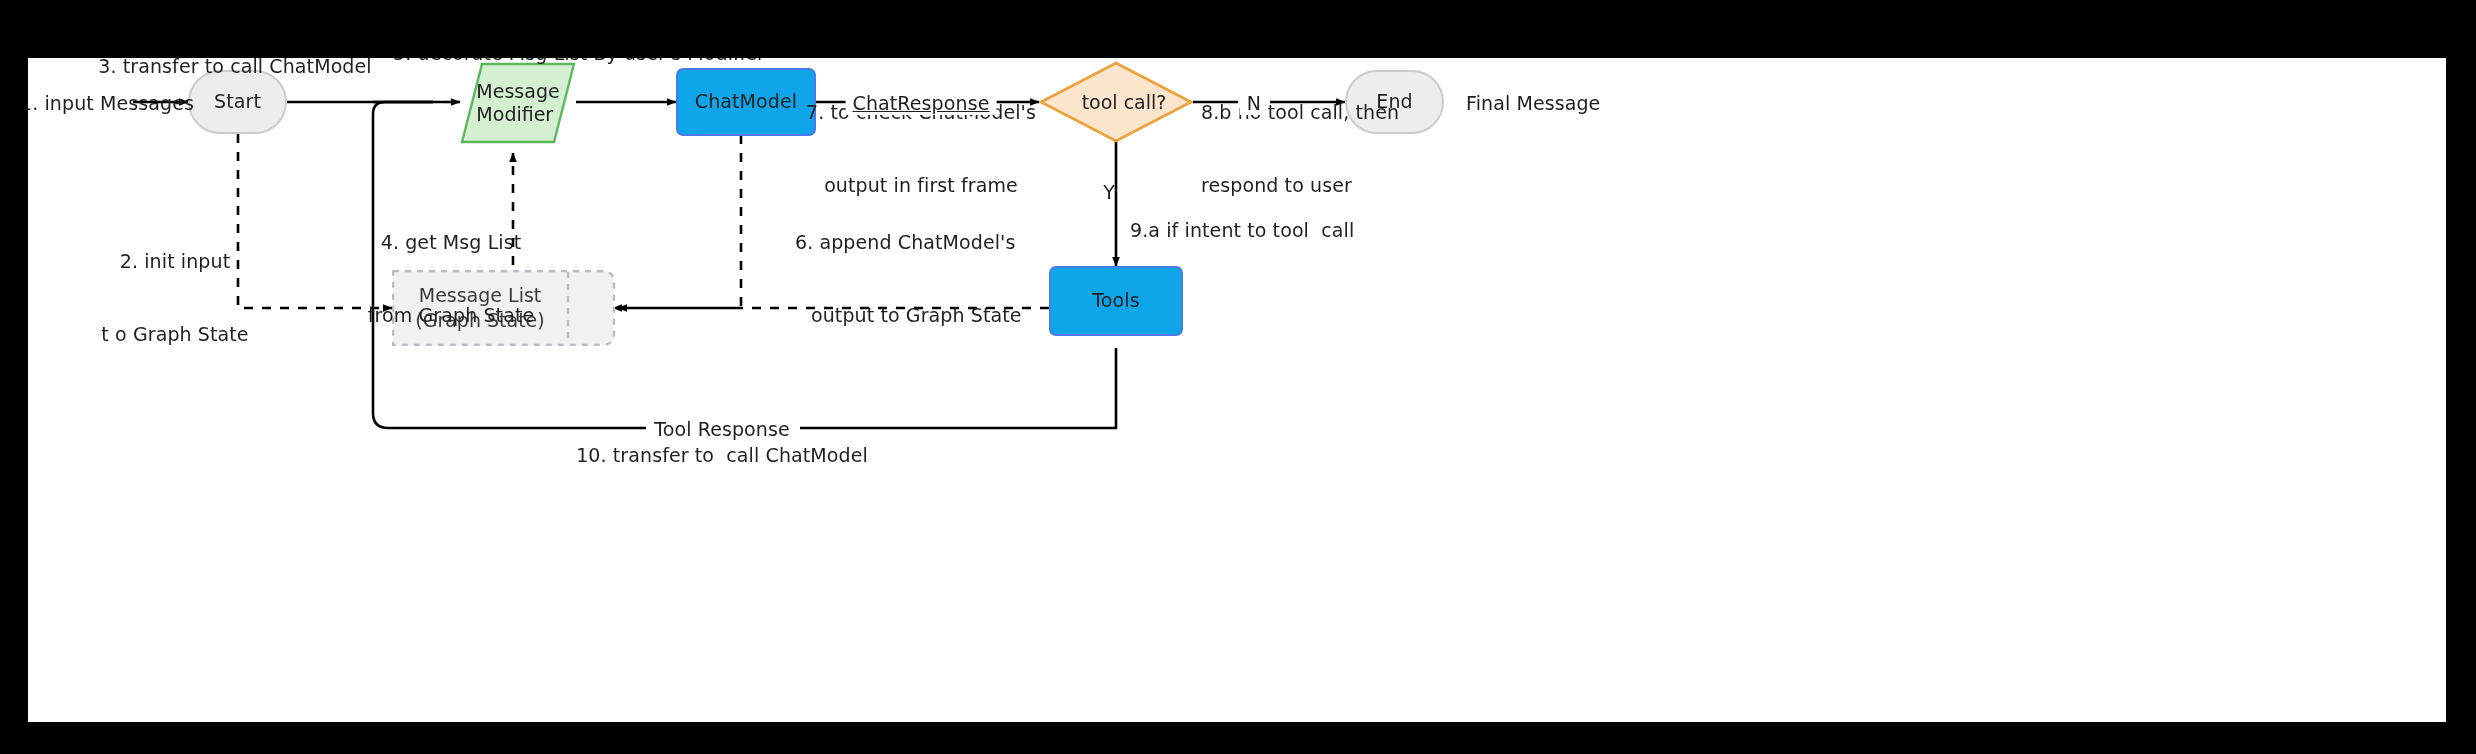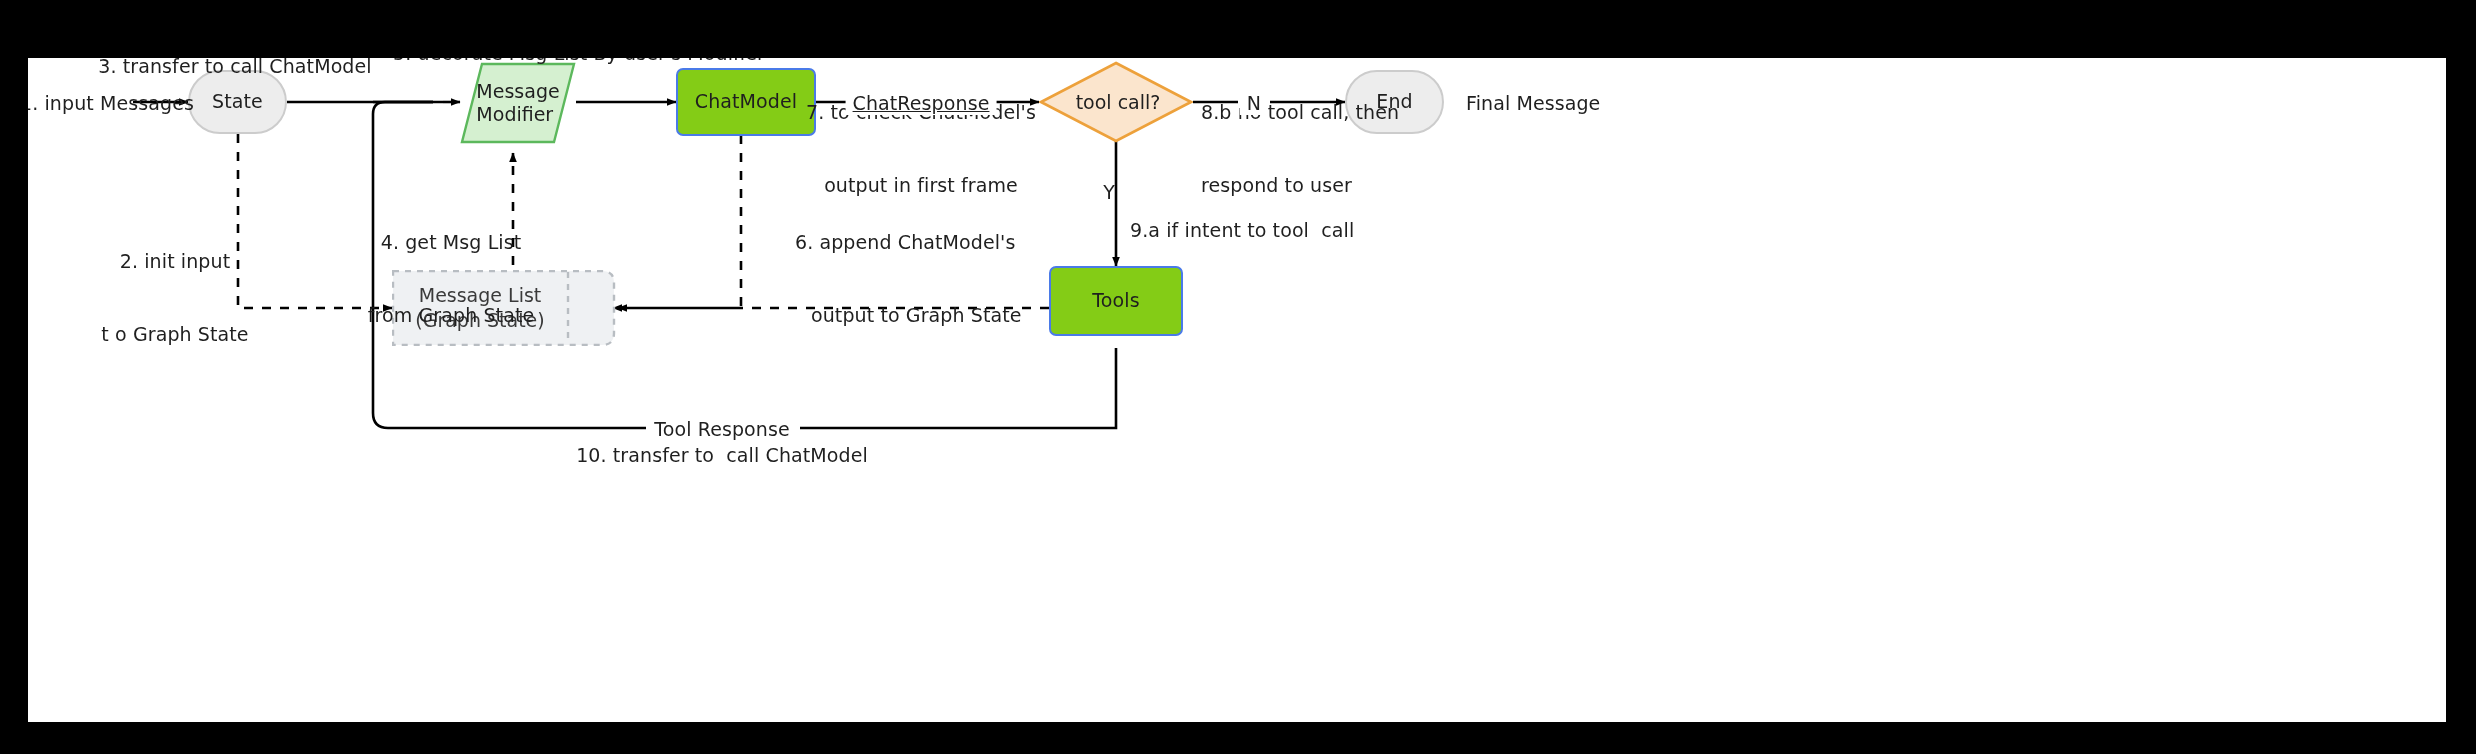--- a/index.html
+++ b/index.html
@@ -47,21 +47,21 @@
     letter-spacing: .1px;
   }
 
   .node-terminal {
     background: #ededed;
     border: 2px solid #cccccc;
     border-radius: 34px;
   }
 
   .node-process {
-    background: #84cc16;
+    background: #0ea5e9;
     border: 2px solid #4a7ae8;
     border-radius: 7px;
   }
 
   .node-parallelogram-wrap {
     position: absolute;
   }
   .node-parallelogram-wrap svg {
     position: absolute;
     left: 0; top: 0;
@@ -77,21 +77,21 @@
     text-align: left;
     font-size: 19px;
     line-height: 1.22;
     color: #1f1f1f;
   }
 
   .node-diamond-wrap { position: absolute; }
   .node-diamond-wrap svg { position: absolute; left: 0; top: 0; }
   .node-diamond-label {
     position: absolute;
-    left: 2px; top: 0;
+    left: 8px; top: 0;
     width: 100%; height: 100%;
     display: flex;
     align-items: center;
     justify-content: center;
     font-size: 19px;
     color: #1f1f1f;
   }
 
   .node-note-wrap { position: absolute; }
   .node-note-wrap svg { position: absolute; left: 0; top: 0; }
@@ -166,21 +166,21 @@
         <line x1="1088" y1="82" x2="1088" y2="208" marker-end="url(#arrowSolid)"></line>
 
         <path d="M 1021 250 L 590 250" stroke-dasharray="9 9" marker-end="url(#arrowSolid)"></path>
 
         <path d="M 1088 290 L 1088 370 L 772 370 M 618 370 L 360 370 Q 345 370 345 355 L 345 56 Q 345 44 357 44 L 405 44"></path>
 
       </g>
     </svg>
 
     <div class="node node-terminal" style="left:160px; top:12px; width:99px; height:64px;">
-      <span>State</span>
+      <span>Start</span>
     </div>
 
     <div class="node-parallelogram-wrap" style="left:432px; top:4px; width:116px; height:82px;">
       <svg width="116" height="82" viewBox="0 0 116 82" xmlns="http://www.w3.org/2000/svg">
         <polygon points="22,2 114,2 94,80 2,80" fill="#d5f0d0" stroke="#5cb85c" stroke-width="2.4"></polygon>
       </svg>
       <div class="node-parallelogram-label">
         <div>
           <div>Message</div>
           <div>Modifier</div>

